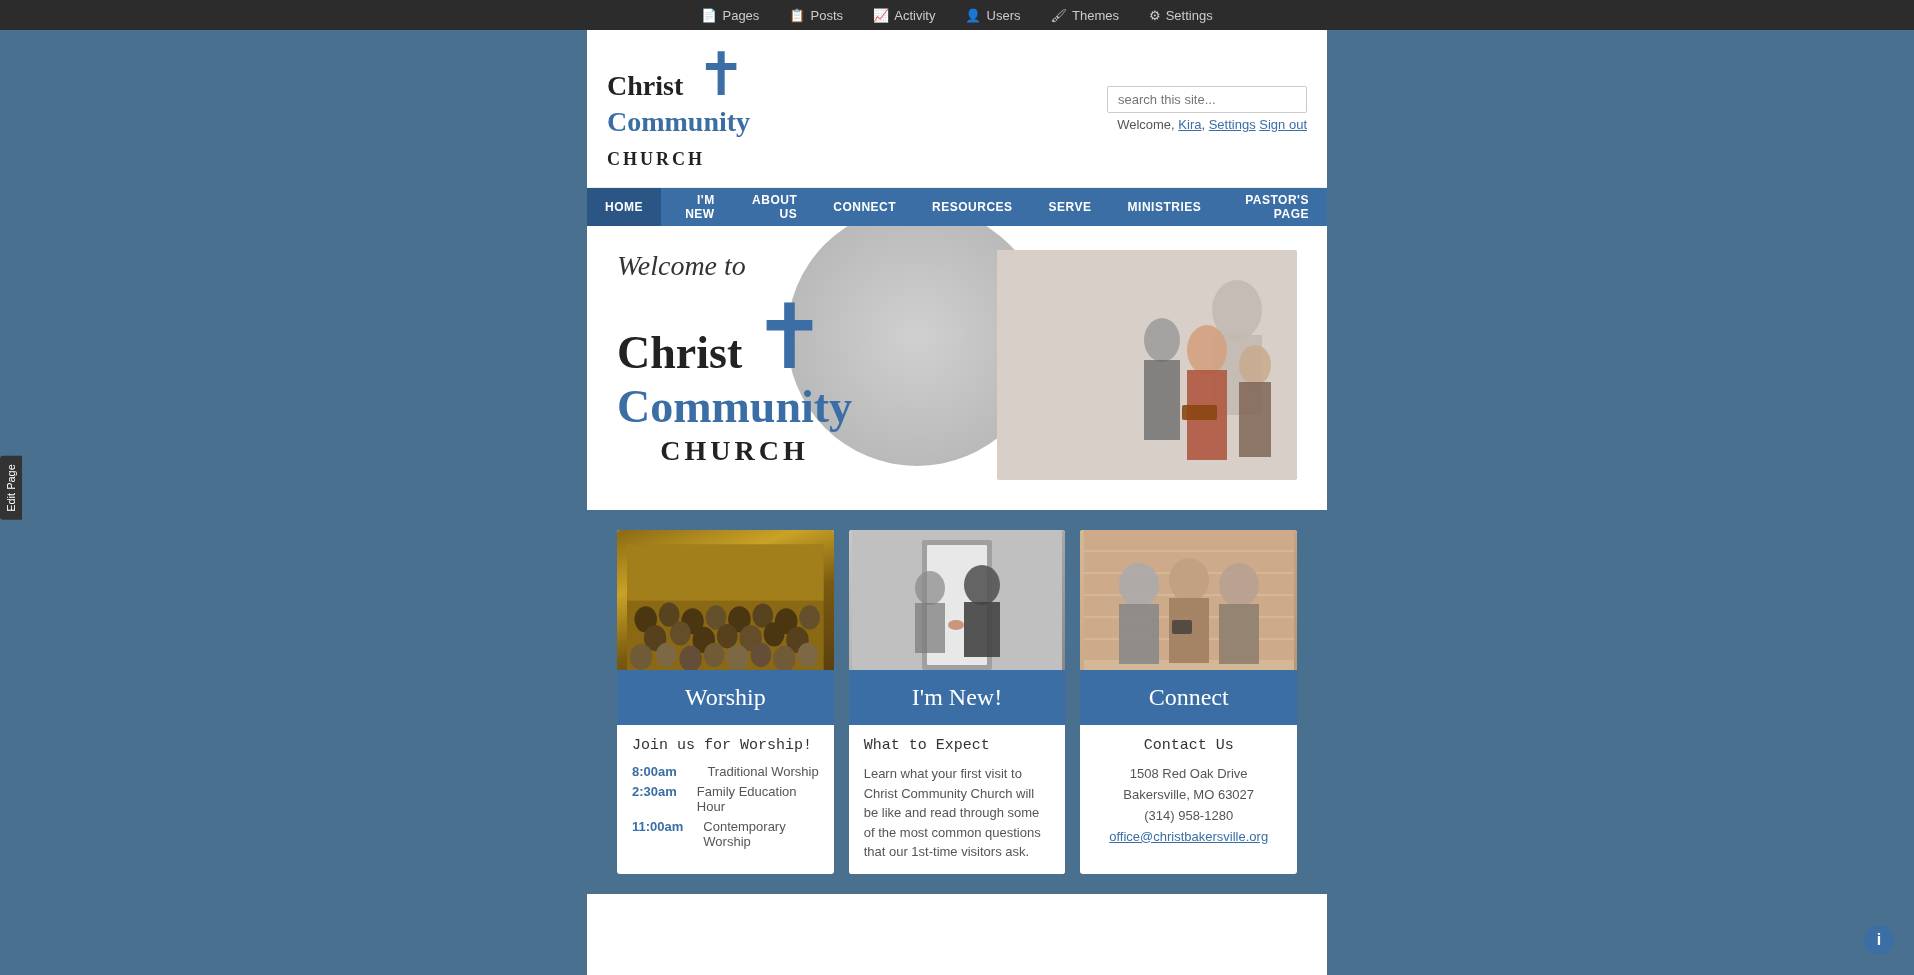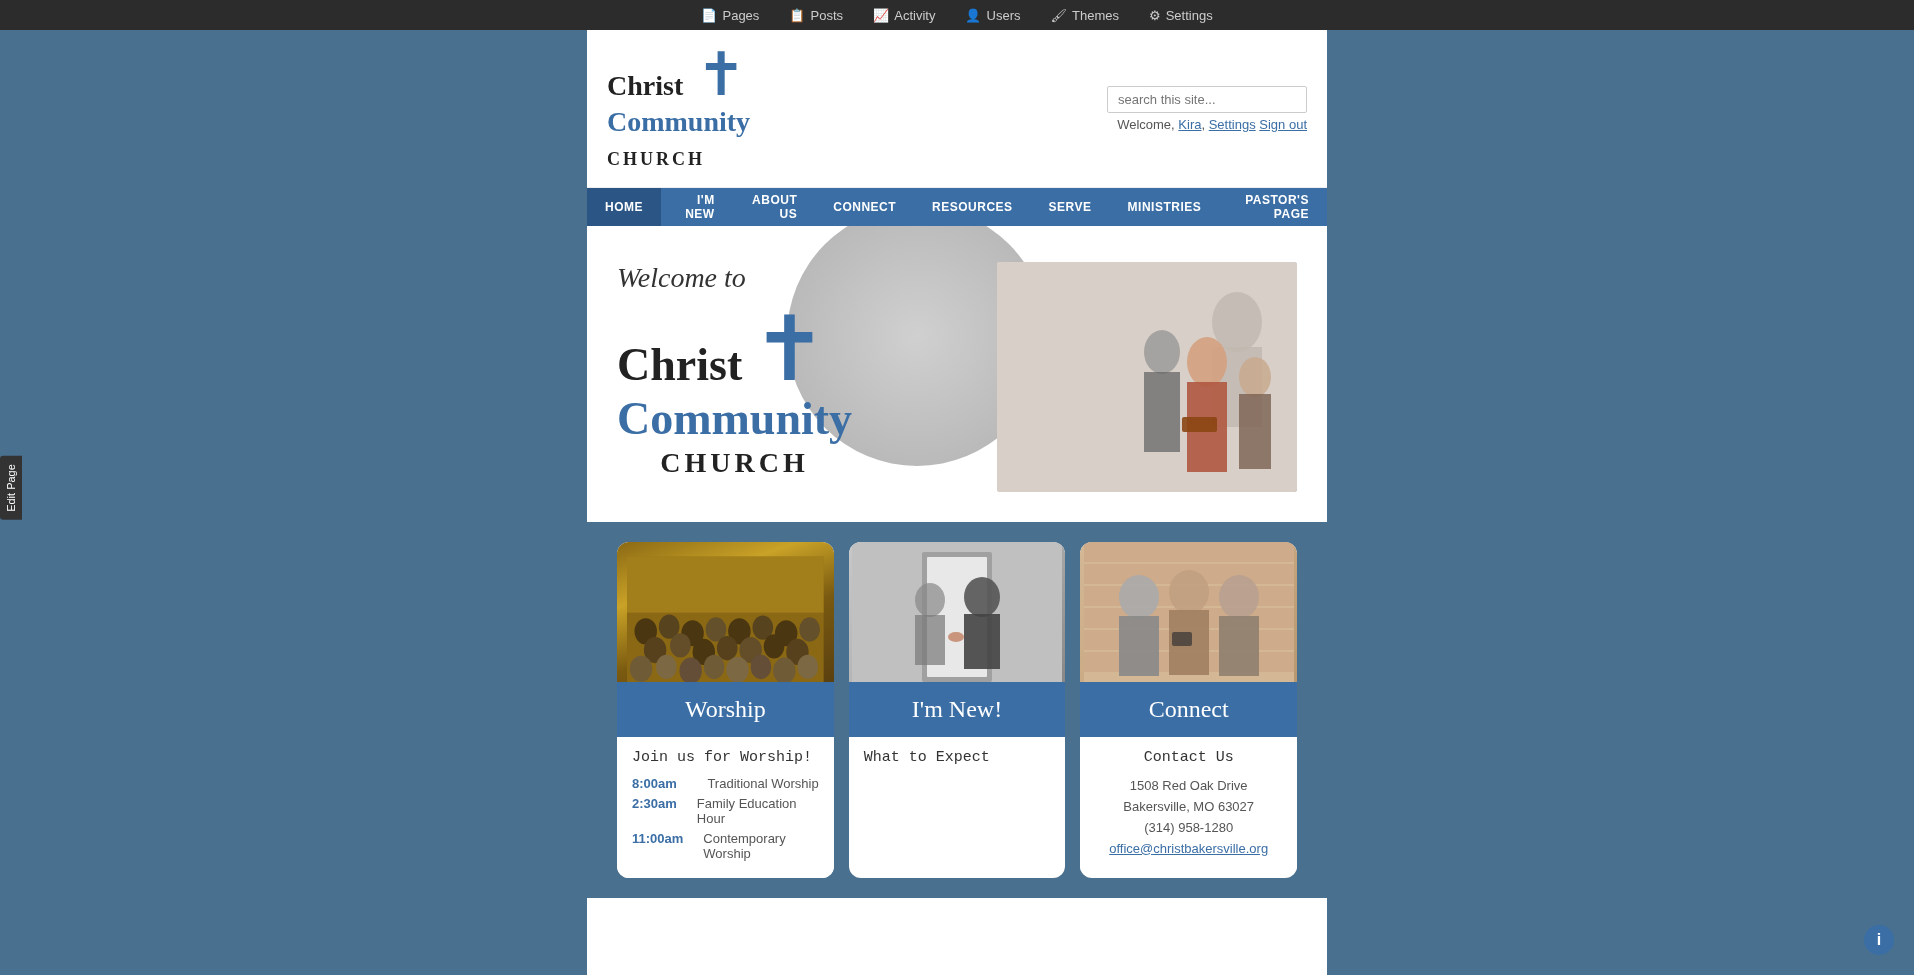--- a/index.html
+++ b/index.html
@@ -109,21 +109,21 @@
       letter-spacing: 0.5px;
       text-align: right;
     }
     #nav a.active {
       background: #2a5585;
     }
 
     
     #hero {
       background: #fff;
-      padding: 36px 30px 30px;
+      padding: 24px 30px 30px;
       display: flex;
       flex-direction: column;
       align-items: flex-start;
       position: relative;
       overflow: hidden;
       min-height: 240px;
     }
 
     #hero-inner {
       display: flex;
@@ -179,21 +179,21 @@
       display: flex;
       gap: 15px;
       padding: 20px 30px;
       background: #4a7090;
     }
 
     .col-card {
       flex: 1;
       background: #fff;
       overflow: hidden;
-      border-radius: 12px;
+      border-radius: 3px;
     }
 
     .col-card-image {
       width: 100%;
       height: 140px;
       background: #888;
       position: relative;
       overflow: hidden;
     }
 
@@ -515,20 +515,21 @@
             <rect x="63" y="73" width="30" height="50" fill="#777" opacity="0.7"></rect>
 
             <ellipse cx="104" cy="95" rx="8" ry="5" fill="#c08060" opacity="0.8"></ellipse>
           </svg>
         </div>
         <div class="col-card-label">
           <span>I'm New!</span>
         </div>
         <div class="col-card-body expect-body">
           <h3>What to Expect</h3>
+          <p>Learn what your first visit to Christ Community Church will be like and read through some of the most common questions that our 1st-time visitors ask.</p>
         </div>
       </div>
 
       <div class="col-card">
         <div class="col-card-image men-bg">
           <svg width="210" height="140" viewBox="0 0 210 140" xmlns="http://www.w3.org/2000/svg">
             <rect width="210" height="140" fill="#d4b896"></rect>
 
             <g opacity="0.3">
               <rect x="0" y="0" width="210" height="20" fill="#c09070"></rect>

